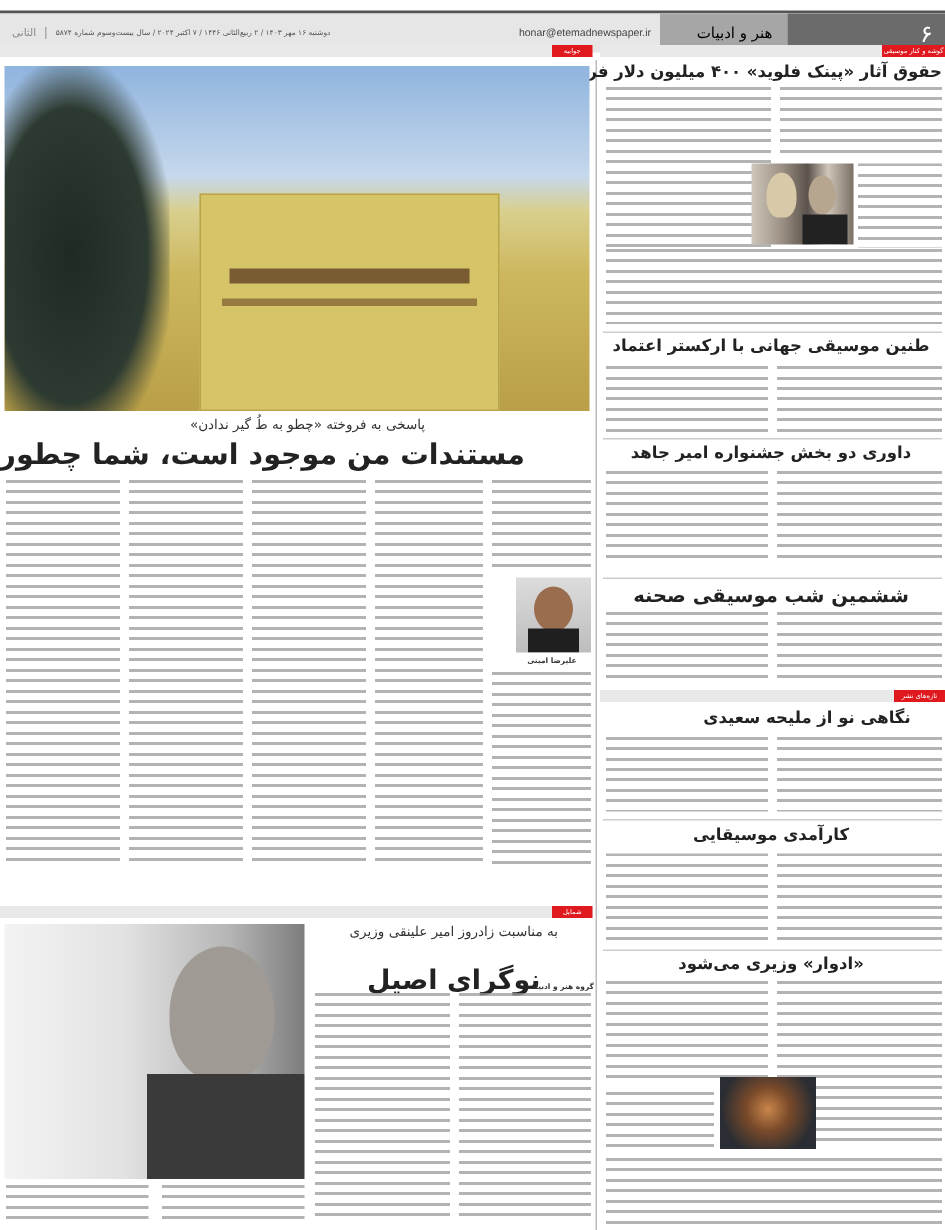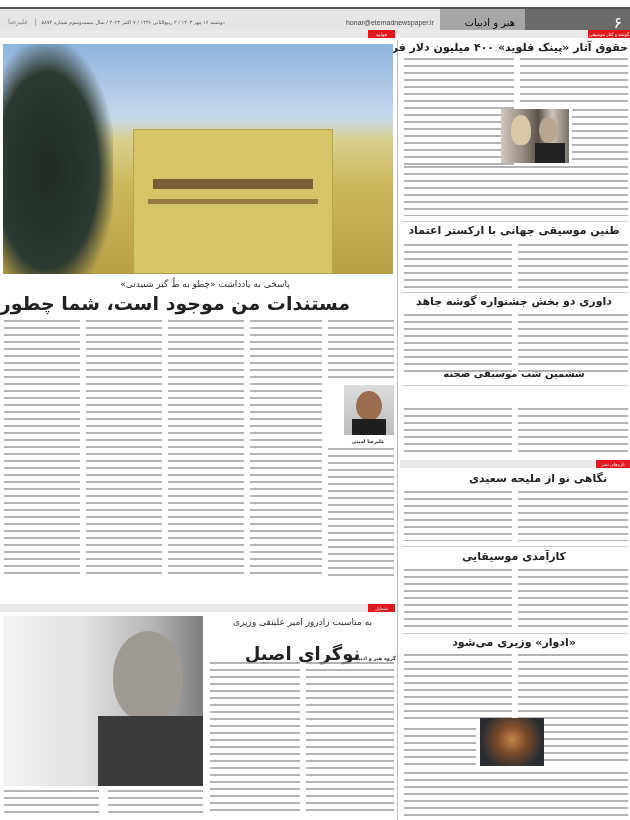--- a/index.html
+++ b/index.html
@@ -21,21 +21,21 @@
   .photo{position:absolute;overflow:hidden}
   .cap{position:absolute;direction:rtl;font-size:5px;font-weight:bold;color:#333;text-align:center}
 </style>
 </head>
 <body>
 
 <div class="topline"></div>
 <div class="hdr">
   <div class="meta">
     <span>دوشنبه ۱۶ مهر ۱۴۰۳ / ۲ ربیع‌الثانی ۱۴۴۶ / ۷ اکتبر ۲۰۲۴ / سال بیست‌وسوم شماره ۵۸۷۴</span>
-    <span class="logo">علیرضا</span>
+    <span class="logo">الثانی</span>
   </div>
   <div class="email">honar@etemadnewspaper.ir</div>
   <div class="section">هنر و ادبیات</div>
   <div class="pgnum">۶</div>
 </div>
 
 <div class="bar" style="left:0;top:30px;width:395px"></div>
 <div class="tag" style="left:368px;top:30px;width:27px">جوابیه</div>
 <div class="bar" style="left:400px;top:30px;width:230px"></div>
 <div class="tag" style="left:588px;top:30px;width:42px">گوشه‌ و کنار موسیقی</div>
@@ -52,26 +52,26 @@
 </div>
 <div class="txt" style="left:572px;top:109px;width:56px;height:56px"></div>
 <div class="txt" style="left:404px;top:166px;width:224px;height:50px"></div>
 <div class="hline" style="left:402px;top:221px;width:226px"></div>
 
 <div class="h1" style="left:400px;top:224px;width:228px;font-size:11px">طنین موسیقی جهانی با ارکستر اعتماد</div>
 <div class="txt" style="left:404px;top:244px;width:108px;height:44px"></div>
 <div class="txt" style="left:518px;top:244px;width:110px;height:44px"></div>
 <div class="hline" style="left:402px;top:292px;width:226px"></div>
 
-<div class="h1" style="left:400px;top:295px;width:228px;font-size:11px">داوری دو بخش جشنواره گوشه جاهد</div>
+<div class="h1" style="left:400px;top:295px;width:228px;font-size:11px">داوری دو بخش جشنواره امیر جاهد</div>
 <div class="txt" style="left:404px;top:314px;width:108px;height:62px"></div>
 <div class="txt" style="left:518px;top:314px;width:110px;height:62px"></div>
 <div class="hline" style="left:402px;top:385px;width:226px"></div>
 
-<div class="h1" style="left:400px;top:368px;width:228px;font-size:10px">ششمین شب موسیقی صحنه</div>
+<div class="h1" style="left:400px;top:390px;width:228px;font-size:13px">ششمین شب موسیقی صحنه</div>
 <div class="txt" style="left:404px;top:408px;width:108px;height:46px"></div>
 <div class="txt" style="left:518px;top:408px;width:110px;height:46px"></div>
 
 <div class="bar" style="left:400px;top:460px;width:230px"></div>
 <div class="tag" style="left:596px;top:460px;width:34px">تازه‌های نشر</div>
 
 <div class="h1" style="left:424px;top:472px;width:228px;font-size:11px">نگاهی نو از ملیحه سعیدی</div>
 <div class="txt" style="left:404px;top:491px;width:108px;height:50px"></div>
 <div class="txt" style="left:518px;top:491px;width:110px;height:50px"></div>
 <div class="hline" style="left:402px;top:546px;width:226px"></div>
@@ -88,21 +88,21 @@
 <div class="txt" style="left:404px;top:728px;width:72px;height:40px"></div>
 <div class="txt" style="left:404px;top:772px;width:224px;height:46px"></div>
 
 <div class="photo" style="left:3px;top:44px;width:390px;height:230px;background:linear-gradient(to bottom,#8fb4de 0,#c6d8ec 32%,#d9cf8e 42%,#cdb85f 60%,#b99f47 100%)">
   <div style="position:absolute;left:0;top:0;width:110px;height:230px;background:radial-gradient(ellipse at 40% 55%,#1e2a22 0,#2d3a31 55%,transparent 75%)"></div>
   <div style="position:absolute;left:130px;top:85px;width:200px;height:145px;background:#d6c468;border:1px solid #b9a54a"></div>
   <div style="position:absolute;left:150px;top:135px;width:160px;height:10px;background:#5a3a20;opacity:.75"></div>
   <div style="position:absolute;left:145px;top:155px;width:170px;height:5px;background:#6a4a28;opacity:.6"></div>
 </div>
 
-<div class="sub" style="left:60px;top:279px;width:290px;font-size:9px">پاسخی به یادداشت «چطو به طُ گیر شنیدنی»</div>
+<div class="sub" style="left:60px;top:279px;width:290px;font-size:9px">پاسخی به فروخته «چطو به طُ گیر ندادن»</div>
 <div class="h1" style="left:40px;top:292px;width:310px;font-size:19px">مستندات من موجود است، شما چطور؟</div>
 
 <div class="txt" style="left:4px;top:320px;width:76px;height:258px"></div>
 <div class="txt" style="left:86px;top:320px;width:76px;height:258px"></div>
 <div class="txt" style="left:168px;top:320px;width:76px;height:258px"></div>
 <div class="txt" style="left:250px;top:320px;width:72px;height:258px"></div>
 <div class="txt" style="left:328px;top:320px;width:66px;height:58px"></div>
 <div class="photo" style="left:344px;top:385px;width:50px;height:50px;background:linear-gradient(#dcdcdc,#bdbdbd)">
   <div style="position:absolute;left:12px;top:6px;width:26px;height:30px;border-radius:50%;background:#9b6d4f"></div>
   <div style="position:absolute;left:8px;top:34px;width:34px;height:16px;background:#1f1f1f"></div>

